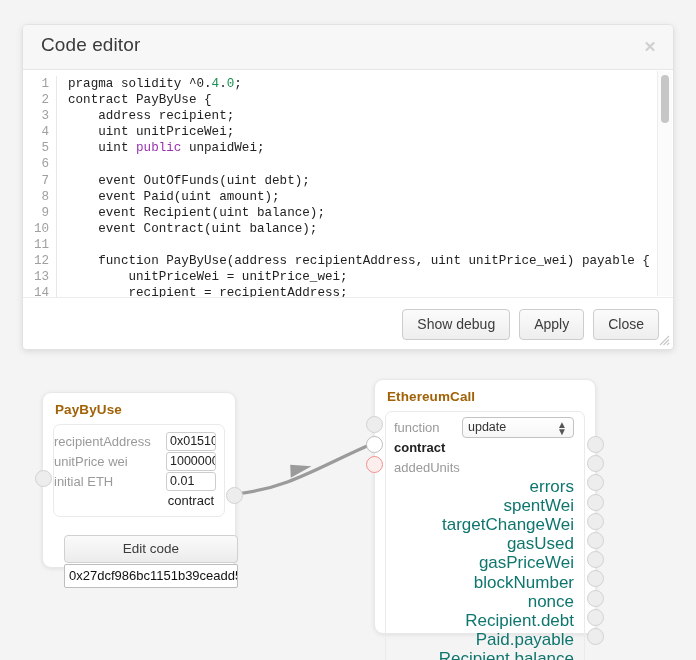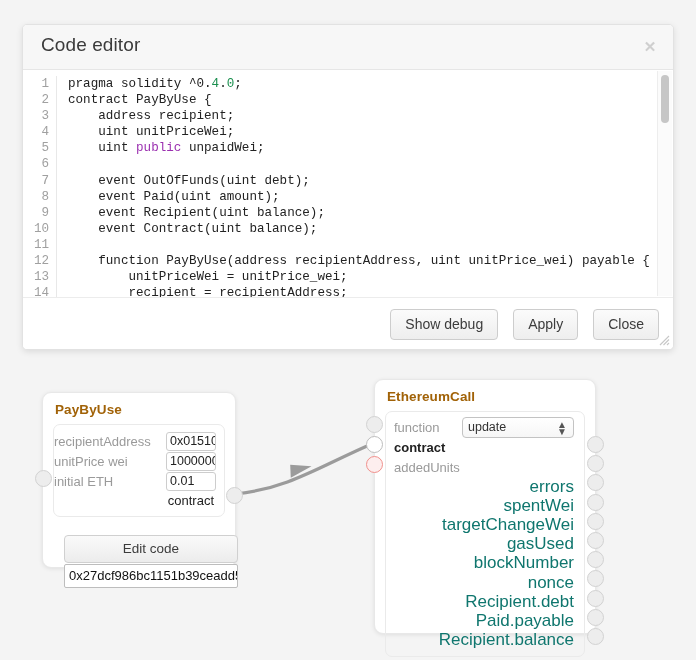--- a/index.html
+++ b/index.html
@@ -140,21 +140,21 @@
     position: relative;
   }
   .btn {
     font-family: "Liberation Sans", sans-serif;
     font-size: 14px;
     color: #3c3c3c;
     background: linear-gradient(#fbfbfb, #eeeeee);
     border: 1px solid #cdcdcd;
     border-radius: 4px;
     padding: 7px 14px 8px;
-    margin-left: 15px;
+    margin-left: 9px;
     cursor: pointer;
     line-height: 1;
   }
   #resize-grip {
     position: absolute;
     right: 3px;
     bottom: 3px;
     width: 11px;
     height: 11px;
     opacity: 0.55;
@@ -456,20 +456,23 @@
         <div class="ec-out-row">
           <span class="ec-out-label">spentWei</span>
         </div>
         <div class="ec-out-row">
           <span class="ec-out-label">targetChangeWei</span>
         </div>
         <div class="ec-out-row">
           <span class="ec-out-label">gasUsed</span>
         </div>
         <div class="ec-out-row">
+          <span class="ec-out-label">gasPriceWei</span>
+        </div>
+        <div class="ec-out-row">
           <span class="ec-out-label">blockNumber</span>
         </div>
         <div class="ec-out-row">
           <span class="ec-out-label">nonce</span>
         </div>
         <div class="ec-out-row">
           <span class="ec-out-label">Recipient.debt</span>
         </div>
         <div class="ec-out-row">
           <span class="ec-out-label">Paid.payable</span>

